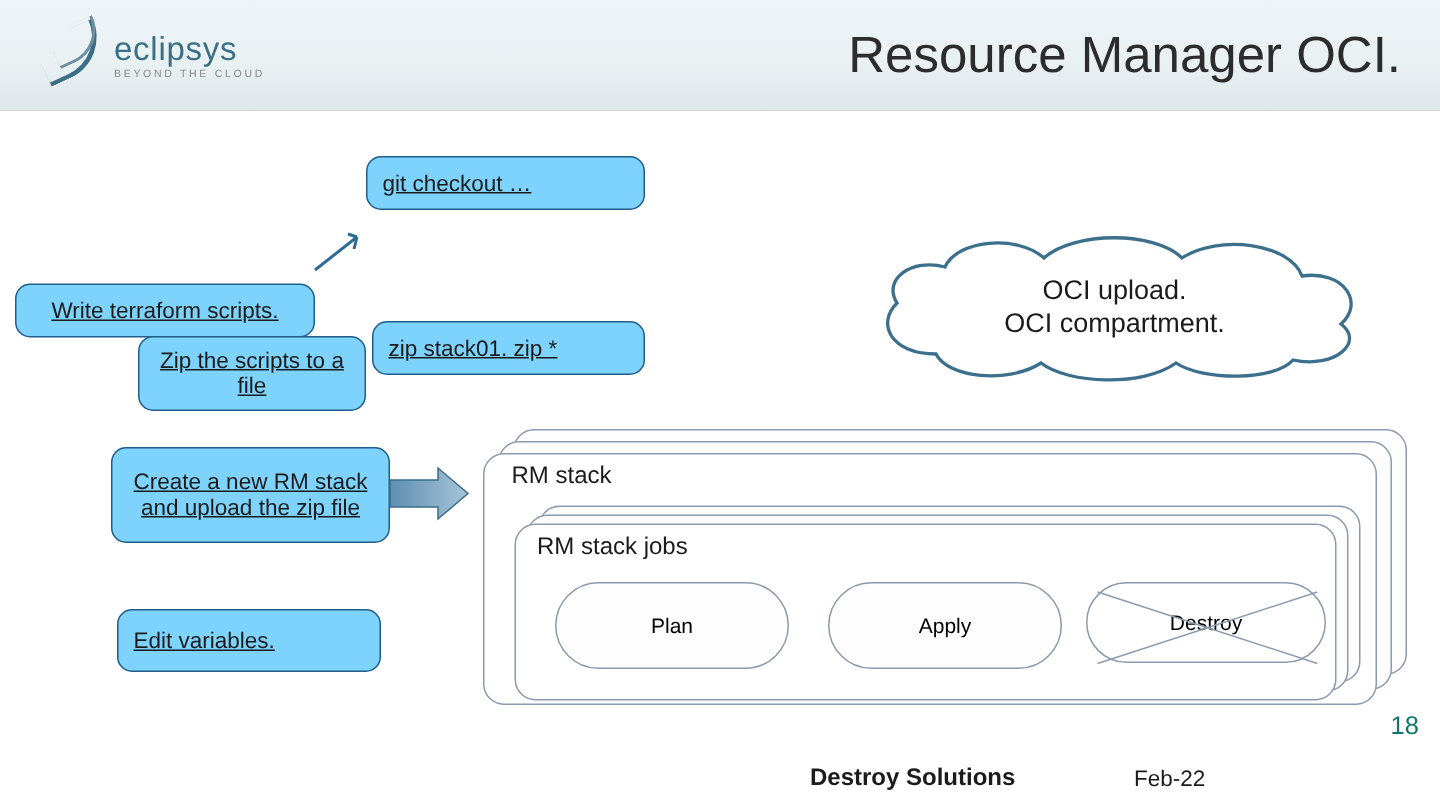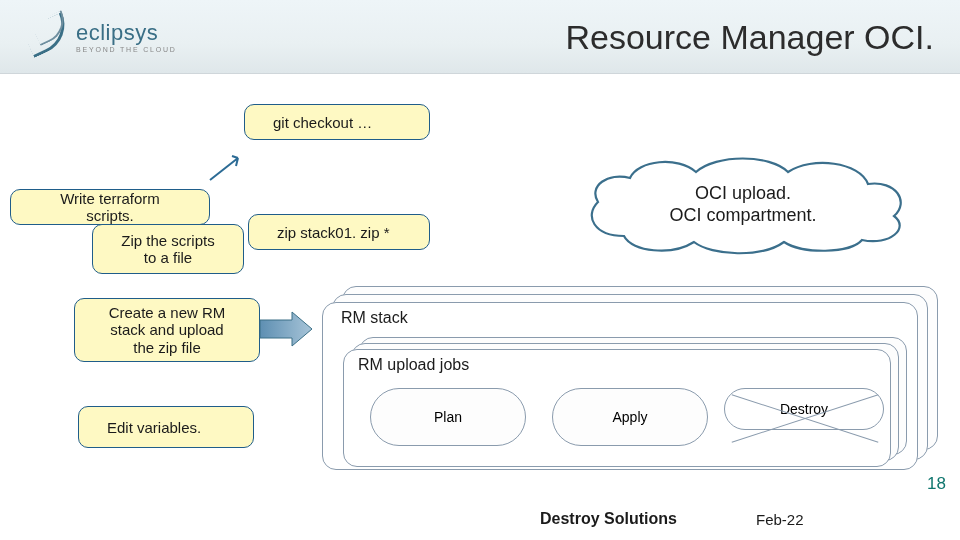--- a/index.html
+++ b/index.html
@@ -8,21 +8,21 @@
   .topbar { position: absolute; top: 0; left: 0; width: 960px; height: 74px; background: linear-gradient(180deg, #eef5f8 0%, #e9f0f2 60%, #dfe7ea 100%); border-bottom: 1px solid #cfd6da; }
   .logo { position: absolute; left: 28px; top: 16px; display: flex; align-items: center; }
   .logo-mark { position: relative; width: 42px; height: 42px; }
   .swoosh1 { position: absolute; left: -2px; top: 4px; width: 44px; height: 30px; border: 3px solid #3a6f86; border-top: none; border-left: none; border-radius: 0 0 30px 0; transform: rotate(-25deg); }
   .swoosh2 { position: absolute; left: 6px; top: 0px; width: 34px; height: 24px; border: 2px solid #6f8f9f; border-top: none; border-left: none; border-radius: 0 0 24px 0; transform: rotate(-25deg); }
   .logo-text { margin-left: 6px; display: flex; flex-direction: column; line-height: 1; }
   .logo-name { font-size: 22px; color: #3a6f86; letter-spacing: 0.5px; }
   .logo-tag { font-size: 7px; letter-spacing: 1.8px; color: #888; margin-top: 2px; }
   .title { position: absolute; right: 26px; top: 18px; font-size: 34px; color: #2c2c2c; }
 
-  .box { position: absolute; background: #fef9c3; border: 1.5px solid #1f5d8a; padding: 6px 28px; font-size: 15px; color: #1b1b1b; display: flex; align-items: center; justify-content: flex-start; }
+  .box { position: absolute; background: #7dd3fc; border: 1.5px solid #1f5d8a; padding: 6px 10px; font-size: 15px; color: #1b1b1b; display: flex; align-items: center; justify-content: flex-start; text-decoration: underline; }
   .rbox { border-radius: 10px; }
   .center { justify-content: center; text-align: center; margin-top: 37px; }
 
   .arrow { position: absolute; }
   .arrow svg { display: block; }
 
   
   .stack-outer { position: absolute; }
   .card { position: absolute; background: #fdfdfd; border: 1.5px solid #8a9bad; border-radius: 14px; }
 
@@ -102,24 +102,24 @@
 
   <div class="stack-outer" style="left:322px; top:286px; width:610px; height:184px;">
     <div class="card" style="left:20px; top:0; width:596px; height:164px;"></div>
     <div class="card" style="left:10px; top:8px; width:596px; height:166px;"></div>
     <div class="card" style="left:0; top:16px; width:596px; height:168px; background:#ffffff;">
       <span class="inner-label" style="left:18px; top:6px;">RM stack</span>
 
       <div class="card" style="left:36px; top:34px; width:548px; height:118px;"></div>
       <div class="card" style="left:28px; top:40px; width:548px; height:118px;"></div>
       <div class="card" style="left:20px; top:46px; width:548px; height:118px; background:#ffffff;">
-        <span class="inner-label" style="left:14px; top:6px;">RM upload jobs</span>
+        <span class="inner-label" style="left:14px; top:6px;">RM stack jobs</span>
         <div class="job" style="left:26px; top:38px; width:156px; height:58px;">Plan</div>
         <div class="job" style="left:208px; top:38px; width:156px; height:58px;">Apply</div>
-        <div class="job destroy" style="left:380px; top:38px; width:160px; height:42px;">
+        <div class="job destroy" style="left:380px; top:38px; width:160px; height:54px;">
           <span>Destroy</span>
           <div class="cross" style="left:-5px; top:-4px; width:170px; height:66px;"></div>
         </div>
       </div>
     </div>
   </div>
 
   <div class="pagenum">18</div>
   <div class="footer-company">Destroy Solutions</div>
   <div class="footer-date">Feb-22</div>

